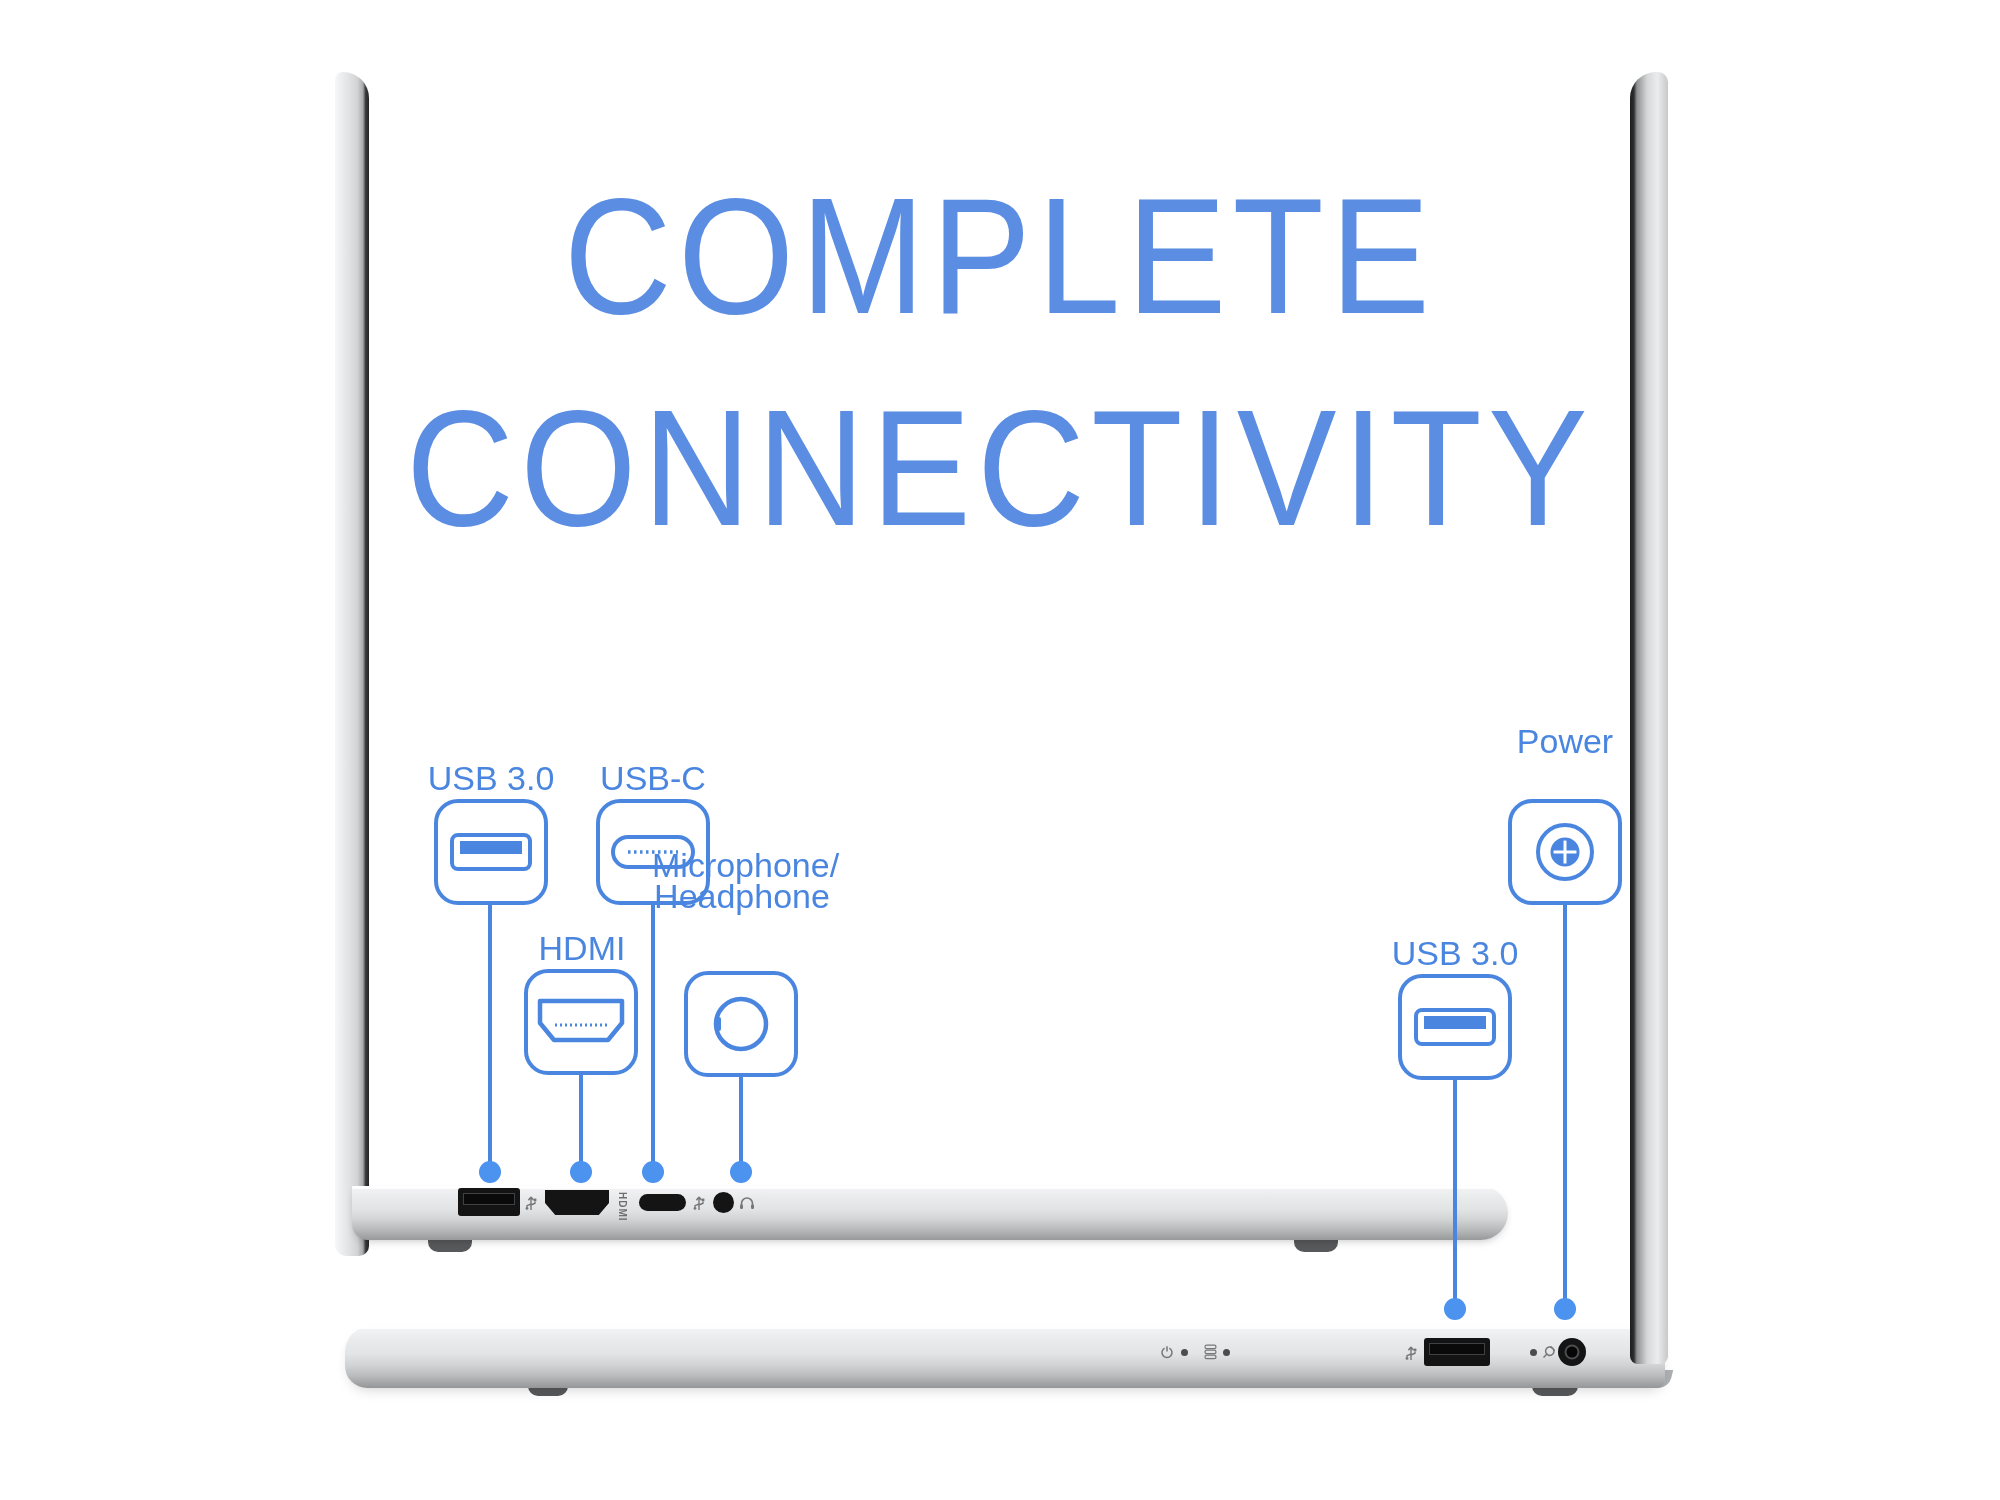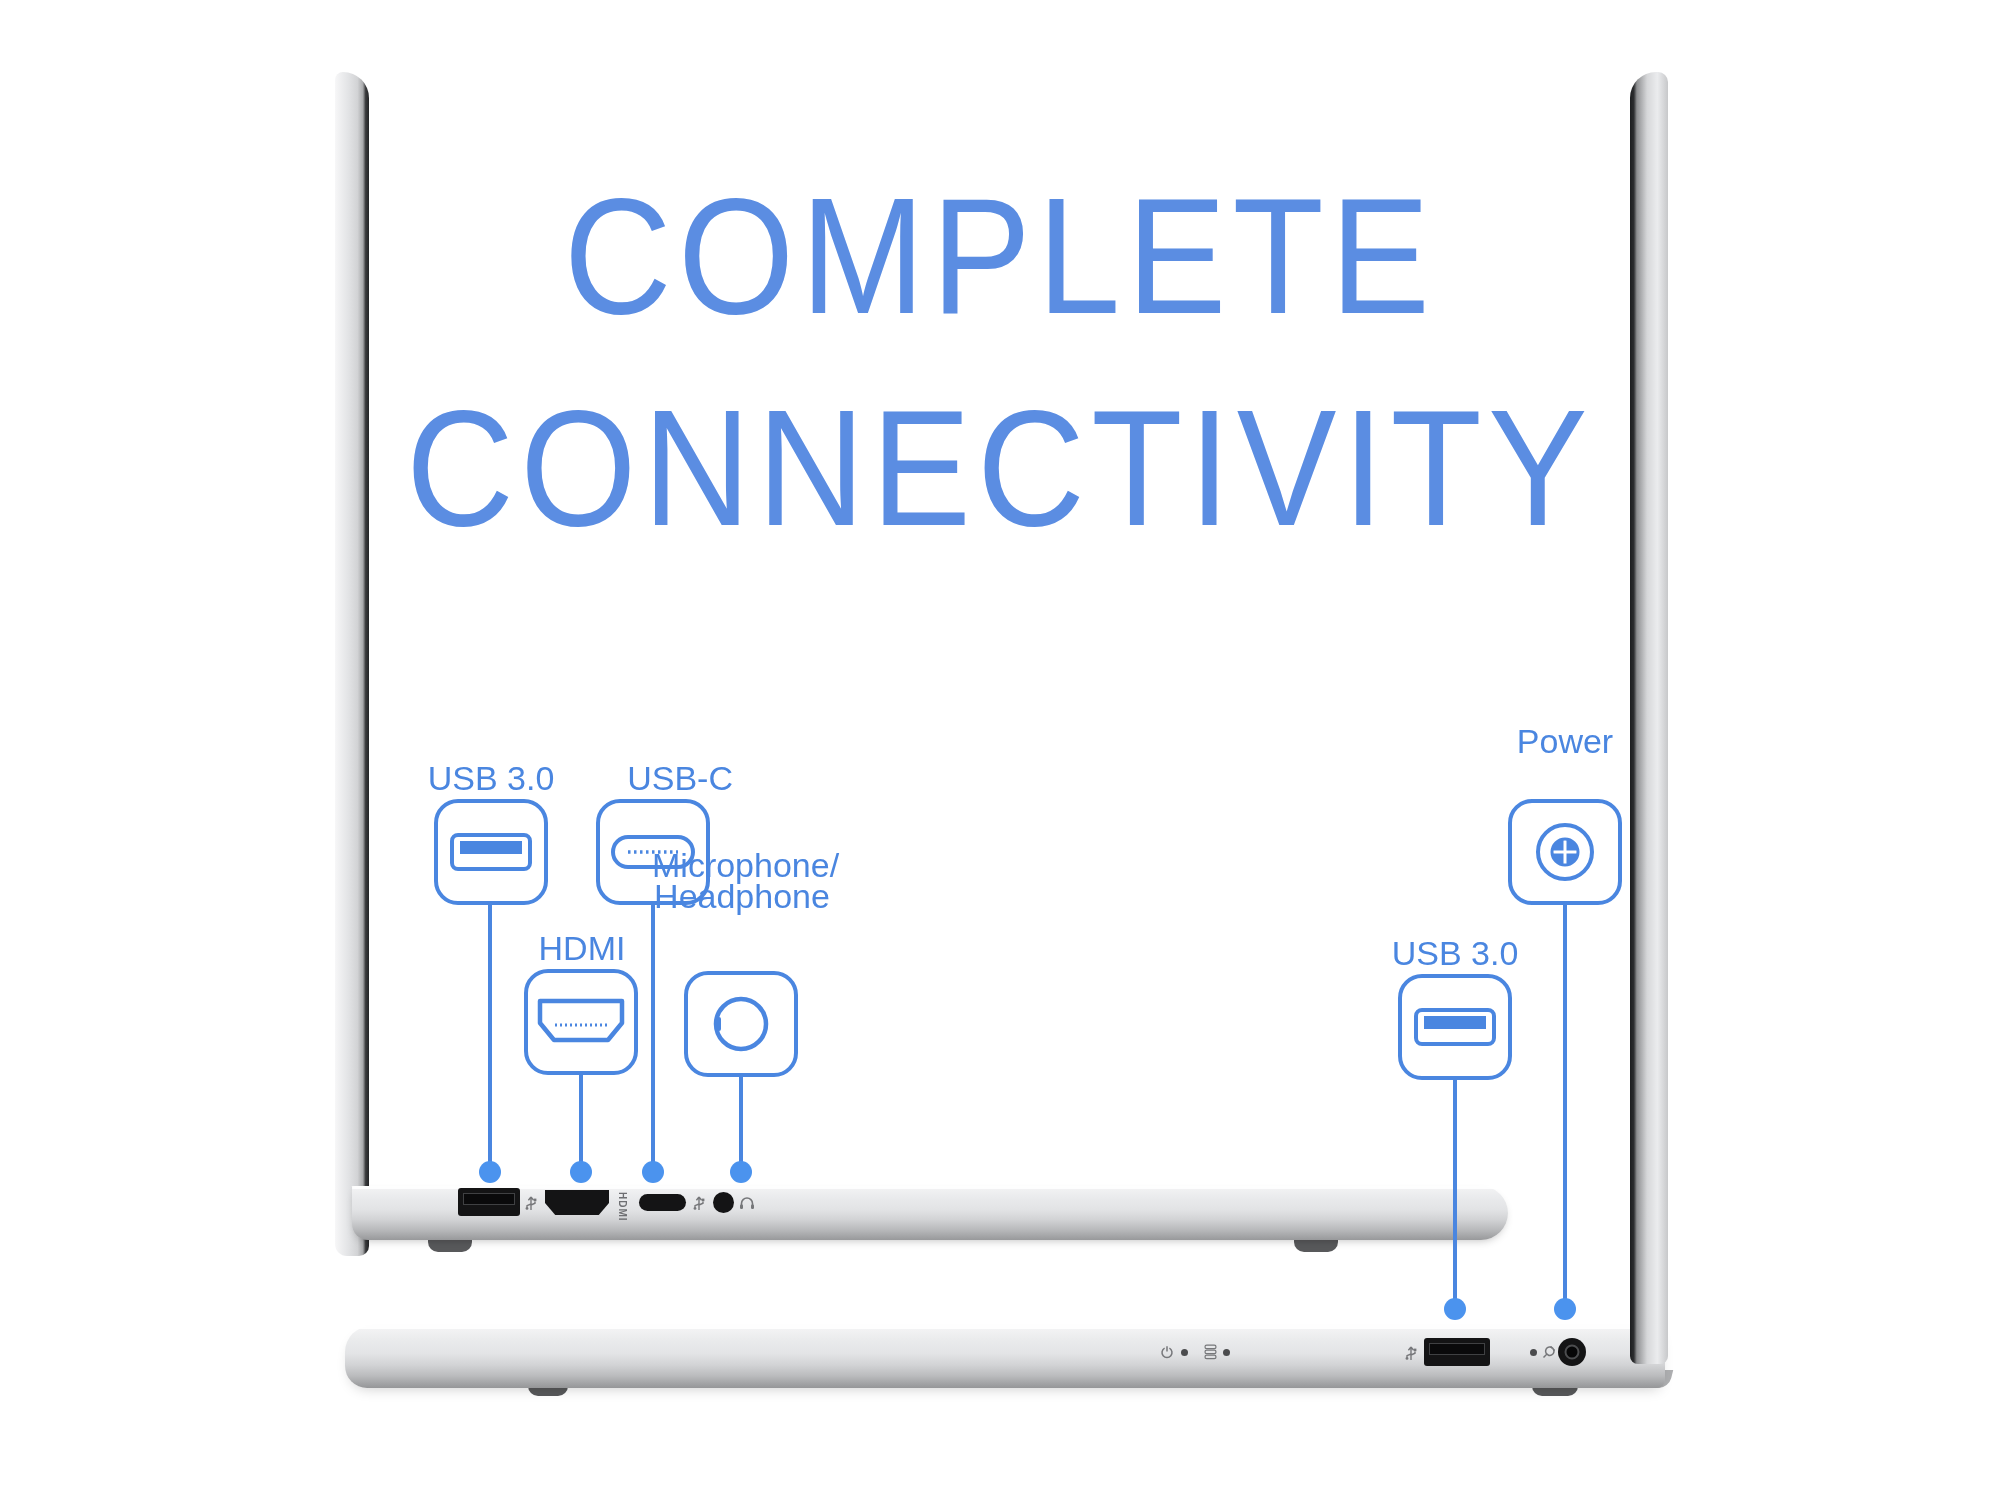--- a/index.html
+++ b/index.html
@@ -120,21 +120,21 @@
   <div class="port port-barrel" style="left:1558px;top:1338px;width:28px;height:28px;"></div>
 
   <div class="clabel" style="left:411px;top:763px;width:160px;">USB 3.0</div>
   <div class="cbox" style="left:434px;top:799px;">
     <svg width="82" height="38" viewBox="0 0 82 38">
       <rect x="2" y="2" width="78" height="34" rx="6" fill="none" stroke="#4a86e0" stroke-width="4"></rect>
       <rect x="10" y="8" width="62" height="13" fill="#4a86e0"></rect>
     </svg>
   </div>
 
-  <div class="clabel" style="left:573px;top:763px;width:160px;text-align:right;">USB-C</div>
+  <div class="clabel" style="left:573px;top:763px;width:160px;">USB-C</div>
   <div class="cbox" style="left:596px;top:799px;">
     <svg width="84" height="38" viewBox="0 0 84 38">
       <rect x="2" y="4" width="80" height="30" rx="15" fill="none" stroke="#4a86e0" stroke-width="4"></rect>
       <line x1="17" y1="19" x2="67" y2="19" stroke="#4a86e0" stroke-width="3.5" stroke-dasharray="2.5 3.5"></line>
     </svg>
   </div>
 
   <div class="clabel" style="left:502px;top:933px;width:160px;">HDMI</div>
   <div class="cbox" style="left:524px;top:969px;">
     <svg width="94" height="54" viewBox="0 0 94 54">

